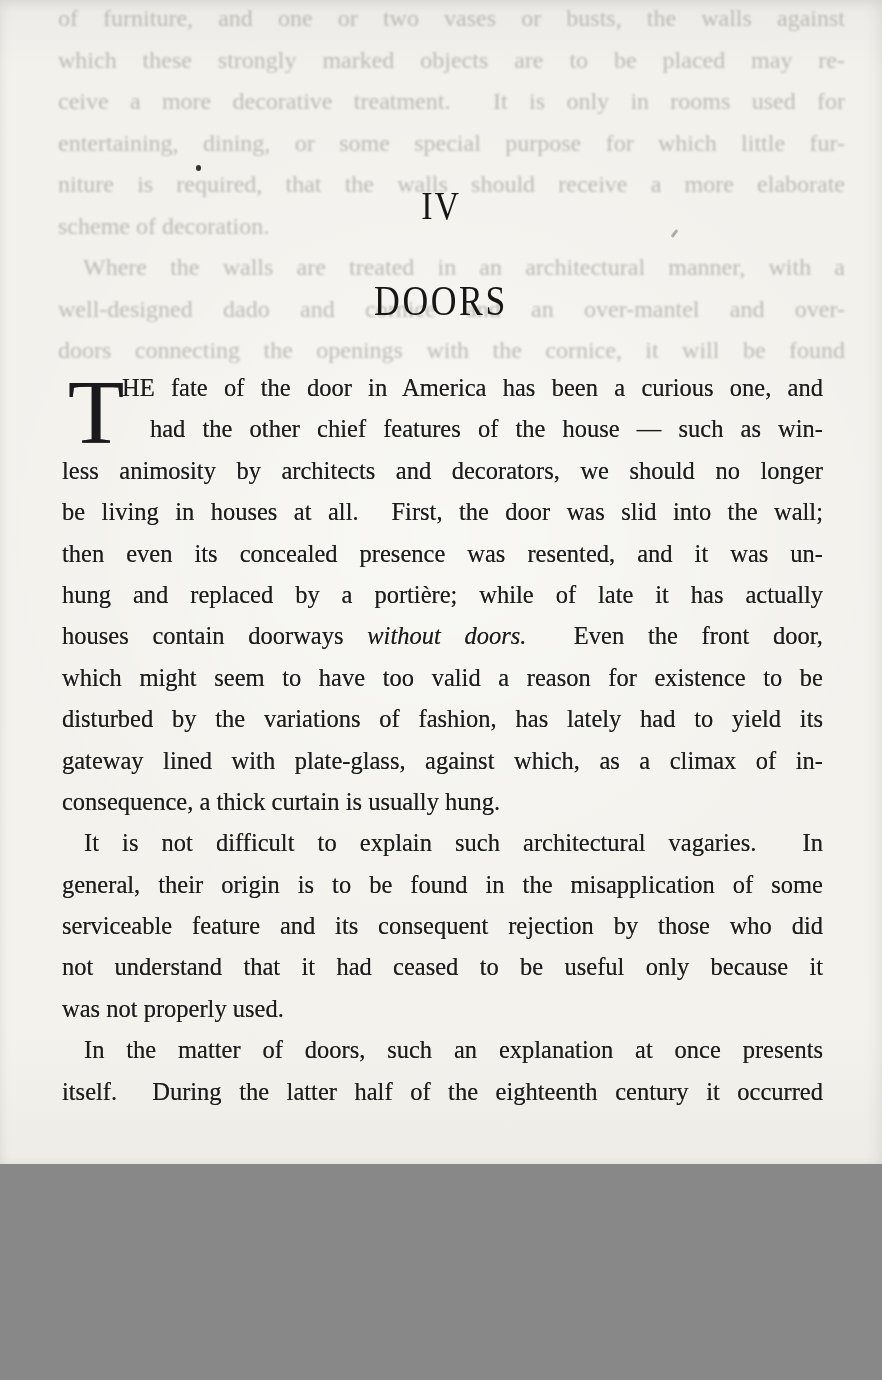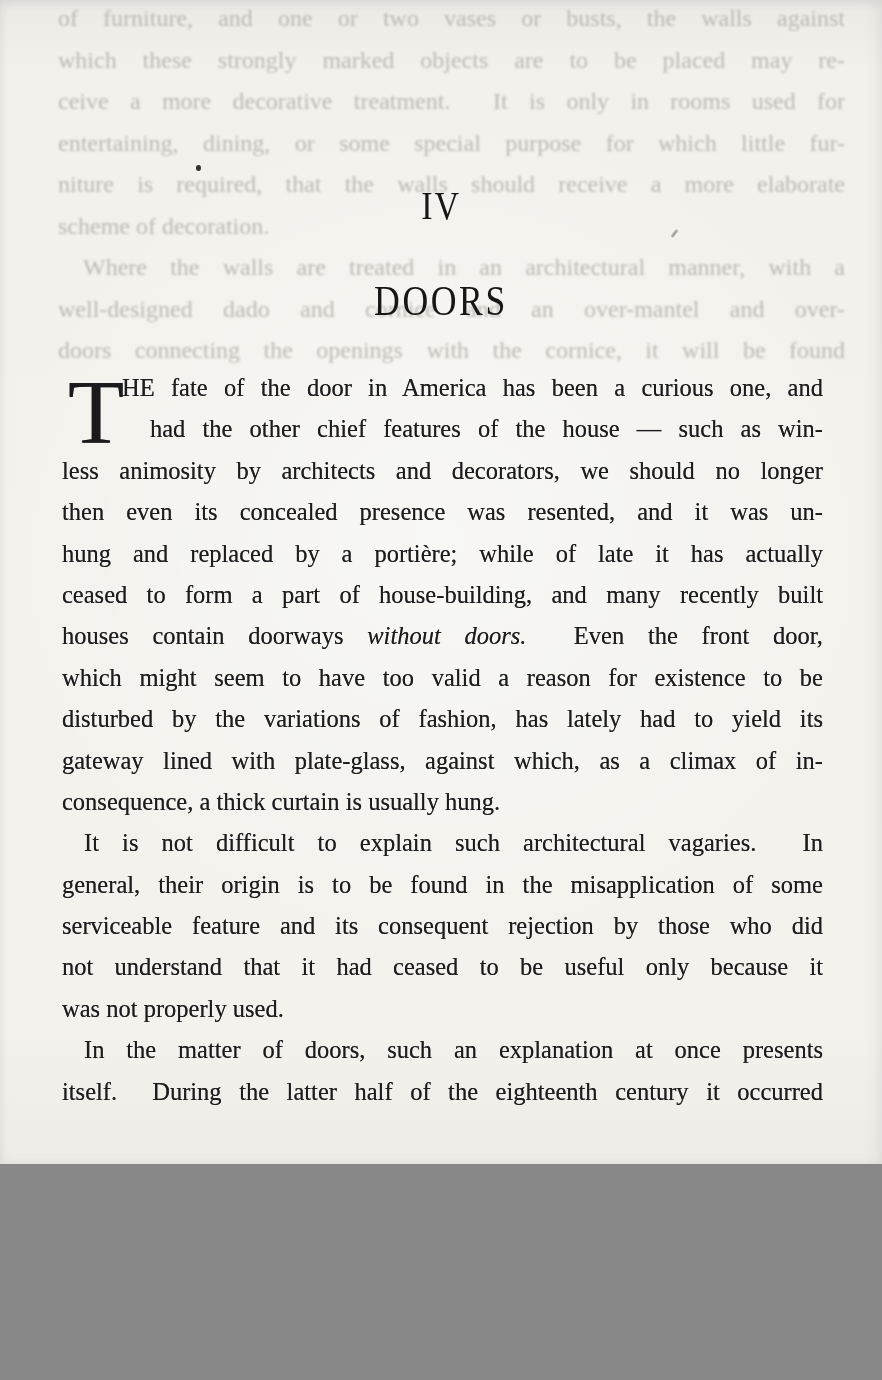--- a/index.html
+++ b/index.html
@@ -132,23 +132,23 @@
   <div class="speck speck-2"></div>
 
   <div class="heading-number">IV</div>
   <div class="heading-title">DOORS</div>
 
   <div class="body-text">
     <span class="drop-cap">T</span>
     <div class="line dc1">HE fate of the door in America has been a curious one, and</div>
     <div class="line dc2">had the other chief features of the house — such as win-</div>
     <div class="line">less animosity by architects and decorators, we should no longer</div>
+    <div class="line">be living in houses at all.  First, the door was slid into the wall;</div>
     <div class="line">then even its concealed presence was resented, and it was un-</div>
     <div class="line">hung and replaced by a portière; while of late it has actually</div>
-    <div class="line">ceased to form a part of house-building, and many recently built</div>
     <div class="line"><span>houses contain doorways </span><span class="it">without doors.</span><span>  Even the front door,</span></div>
     <div class="line">which might seem to have too valid a reason for existence to be</div>
     <div class="line">disturbed by the variations of fashion, has lately had to yield its</div>
     <div class="line">gateway lined with plate-glass, against which, as a climax of in-</div>
     <div class="line short">consequence, a thick curtain is usually hung.</div>
     <div class="line indent">It is not difficult to explain such architectural vagaries.  In</div>
     <div class="line">general, their origin is to be found in the misapplication of some</div>
     <div class="line">serviceable feature and its consequent rejection by those who did</div>
     <div class="line">not understand that it had ceased to be useful only because it</div>
     <div class="line short">was not properly used.</div>

